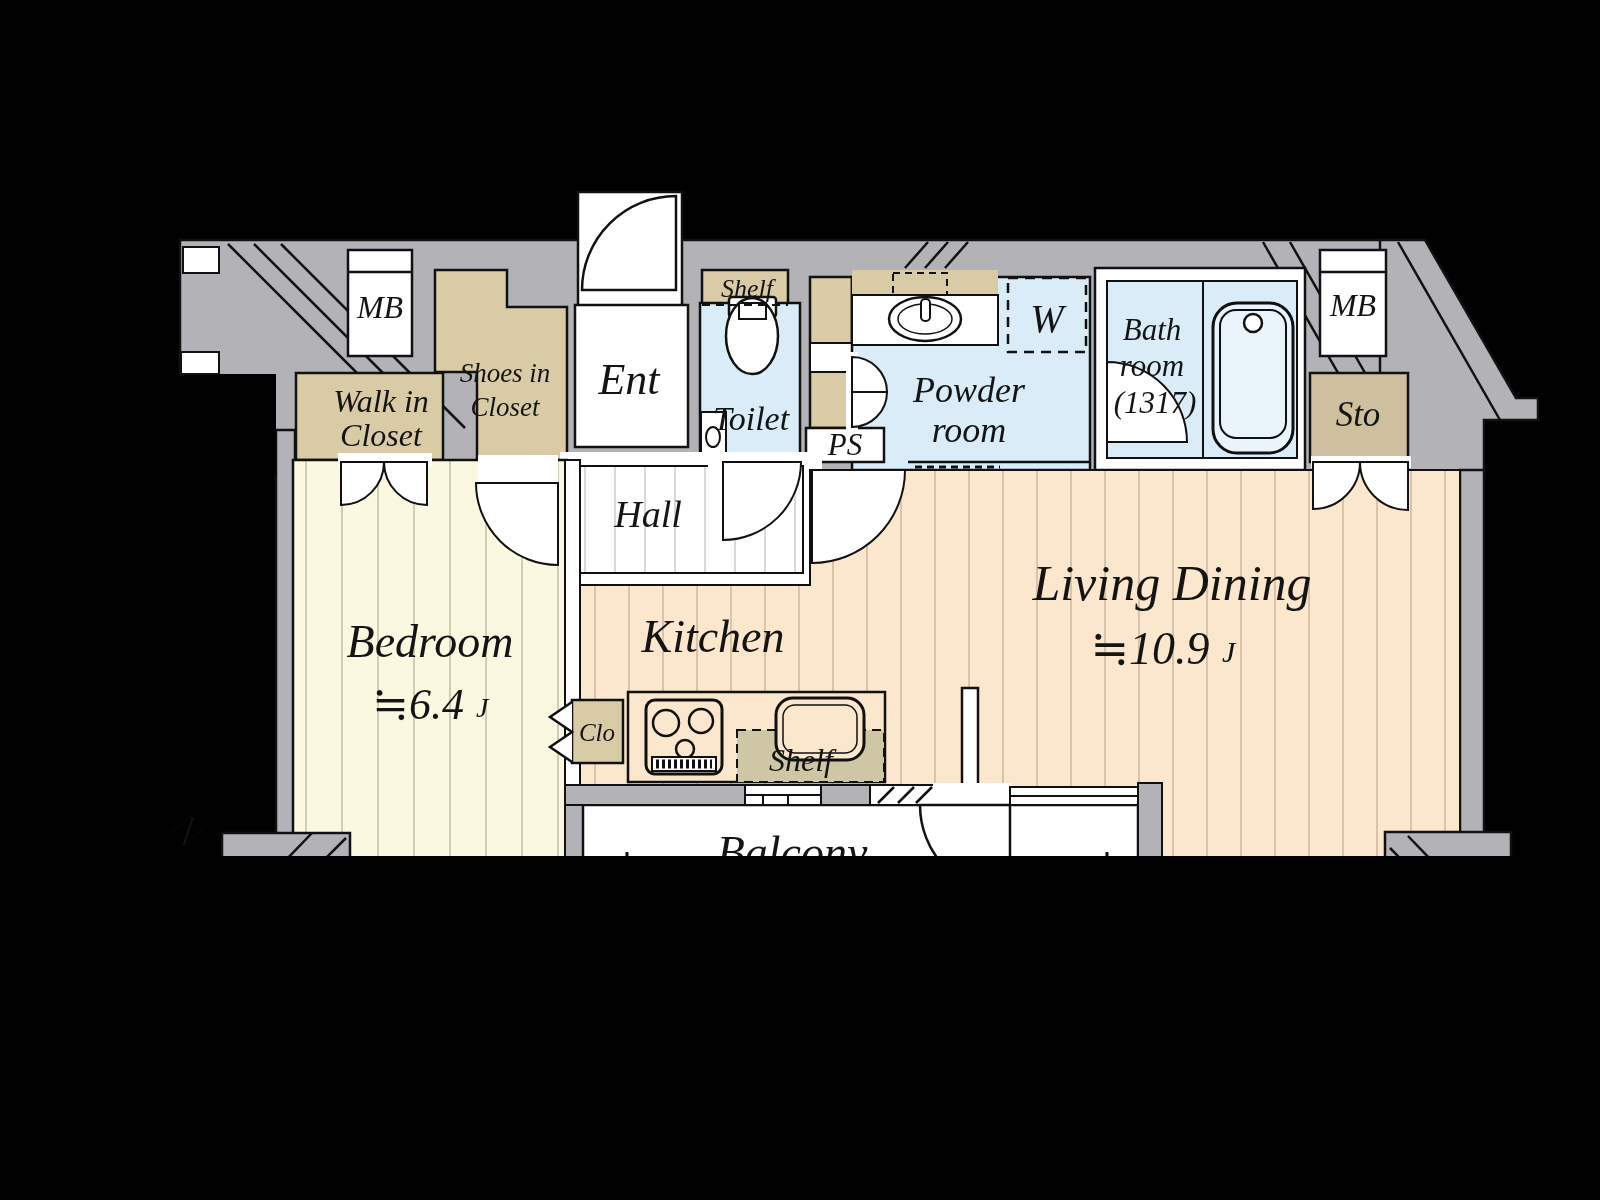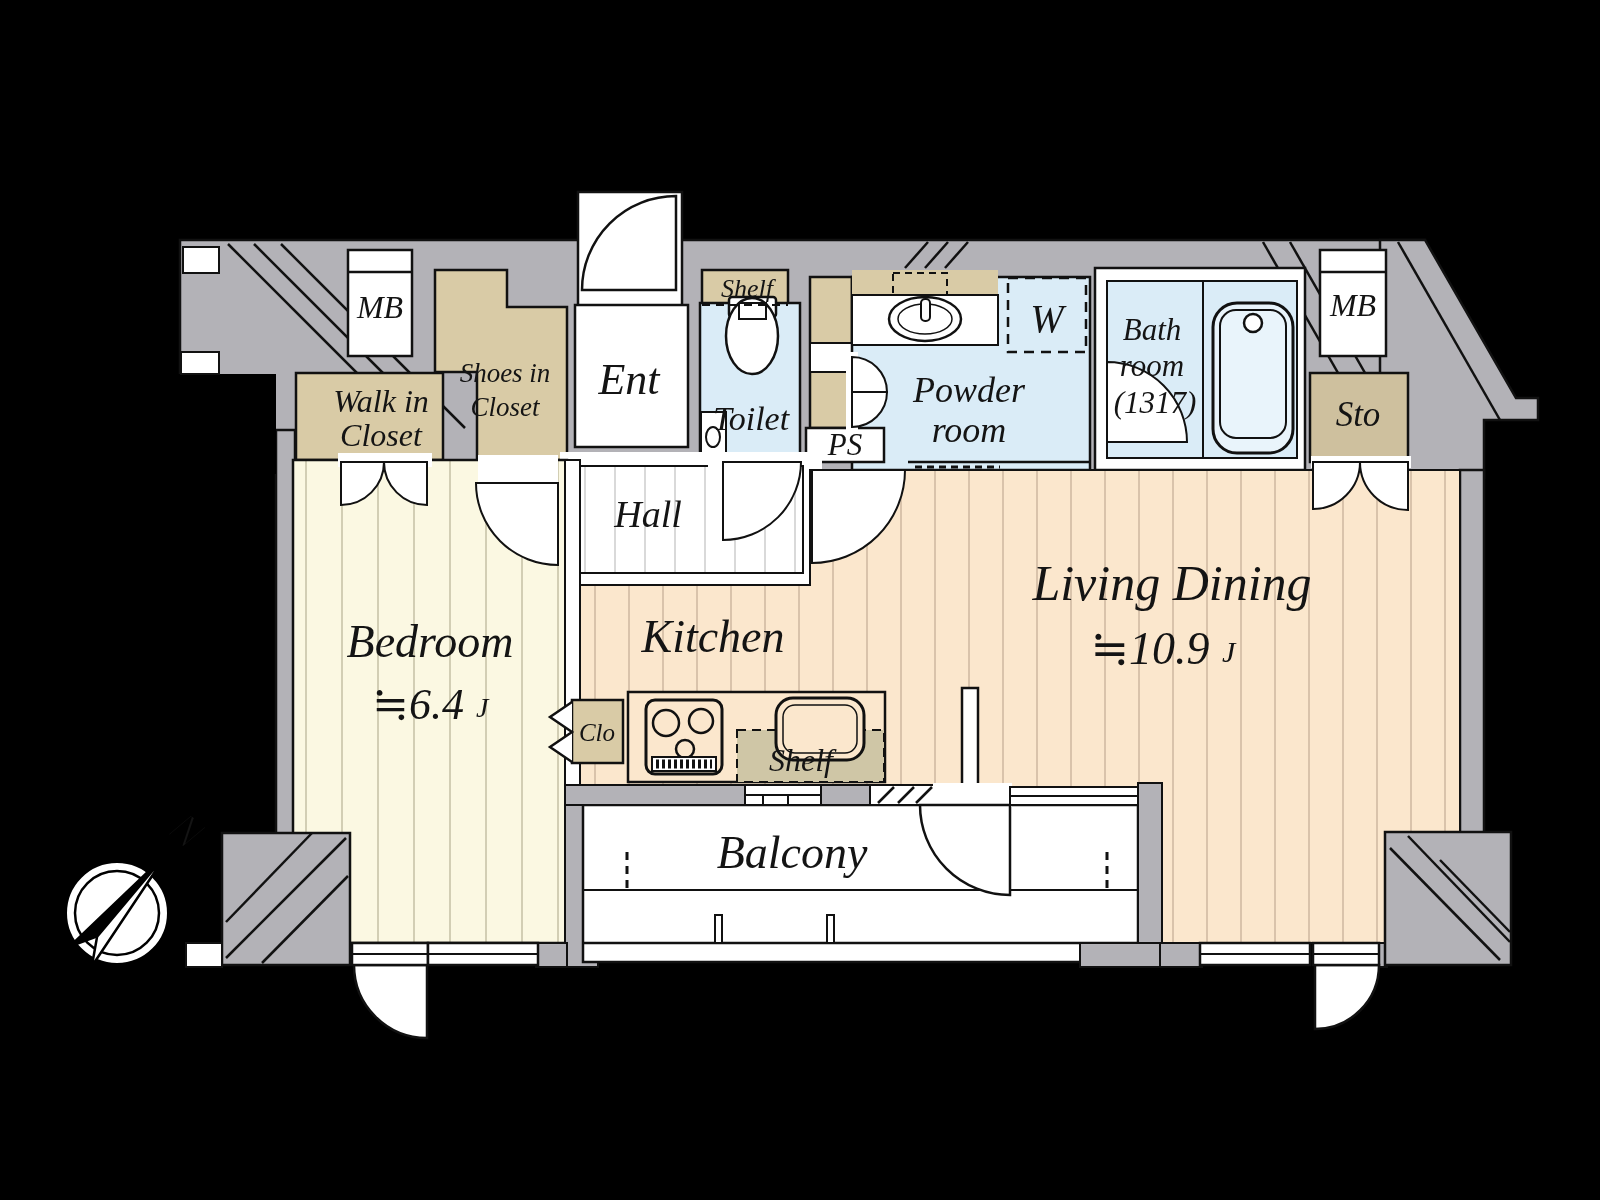--- a/index.html
+++ b/index.html
@@ -1,16 +1,16 @@
 <!DOCTYPE html>
 <html><head>
 <meta charset="utf-8">
 <style>
   html,body{margin:0;padding:0;background:#000;}
-  .stage{position:relative;width:1600px;height:1200px;background:#000;overflow:hidden;}
+  .stage{position:relative;width:1600px;height:856px;background:#000;overflow:hidden;}
   svg{display:block;}
   text{font-family:"Liberation Serif","DejaVu Serif",serif;font-style:italic;fill:#141414;}
 </style>
 </head>
 <body>
 
 <div class="stage">
 <svg width="1600" height="1200" viewBox="0 0 1600 1200">
   <defs>
     <pattern id="pCream" width="36" height="24" patternUnits="userSpaceOnUse">

